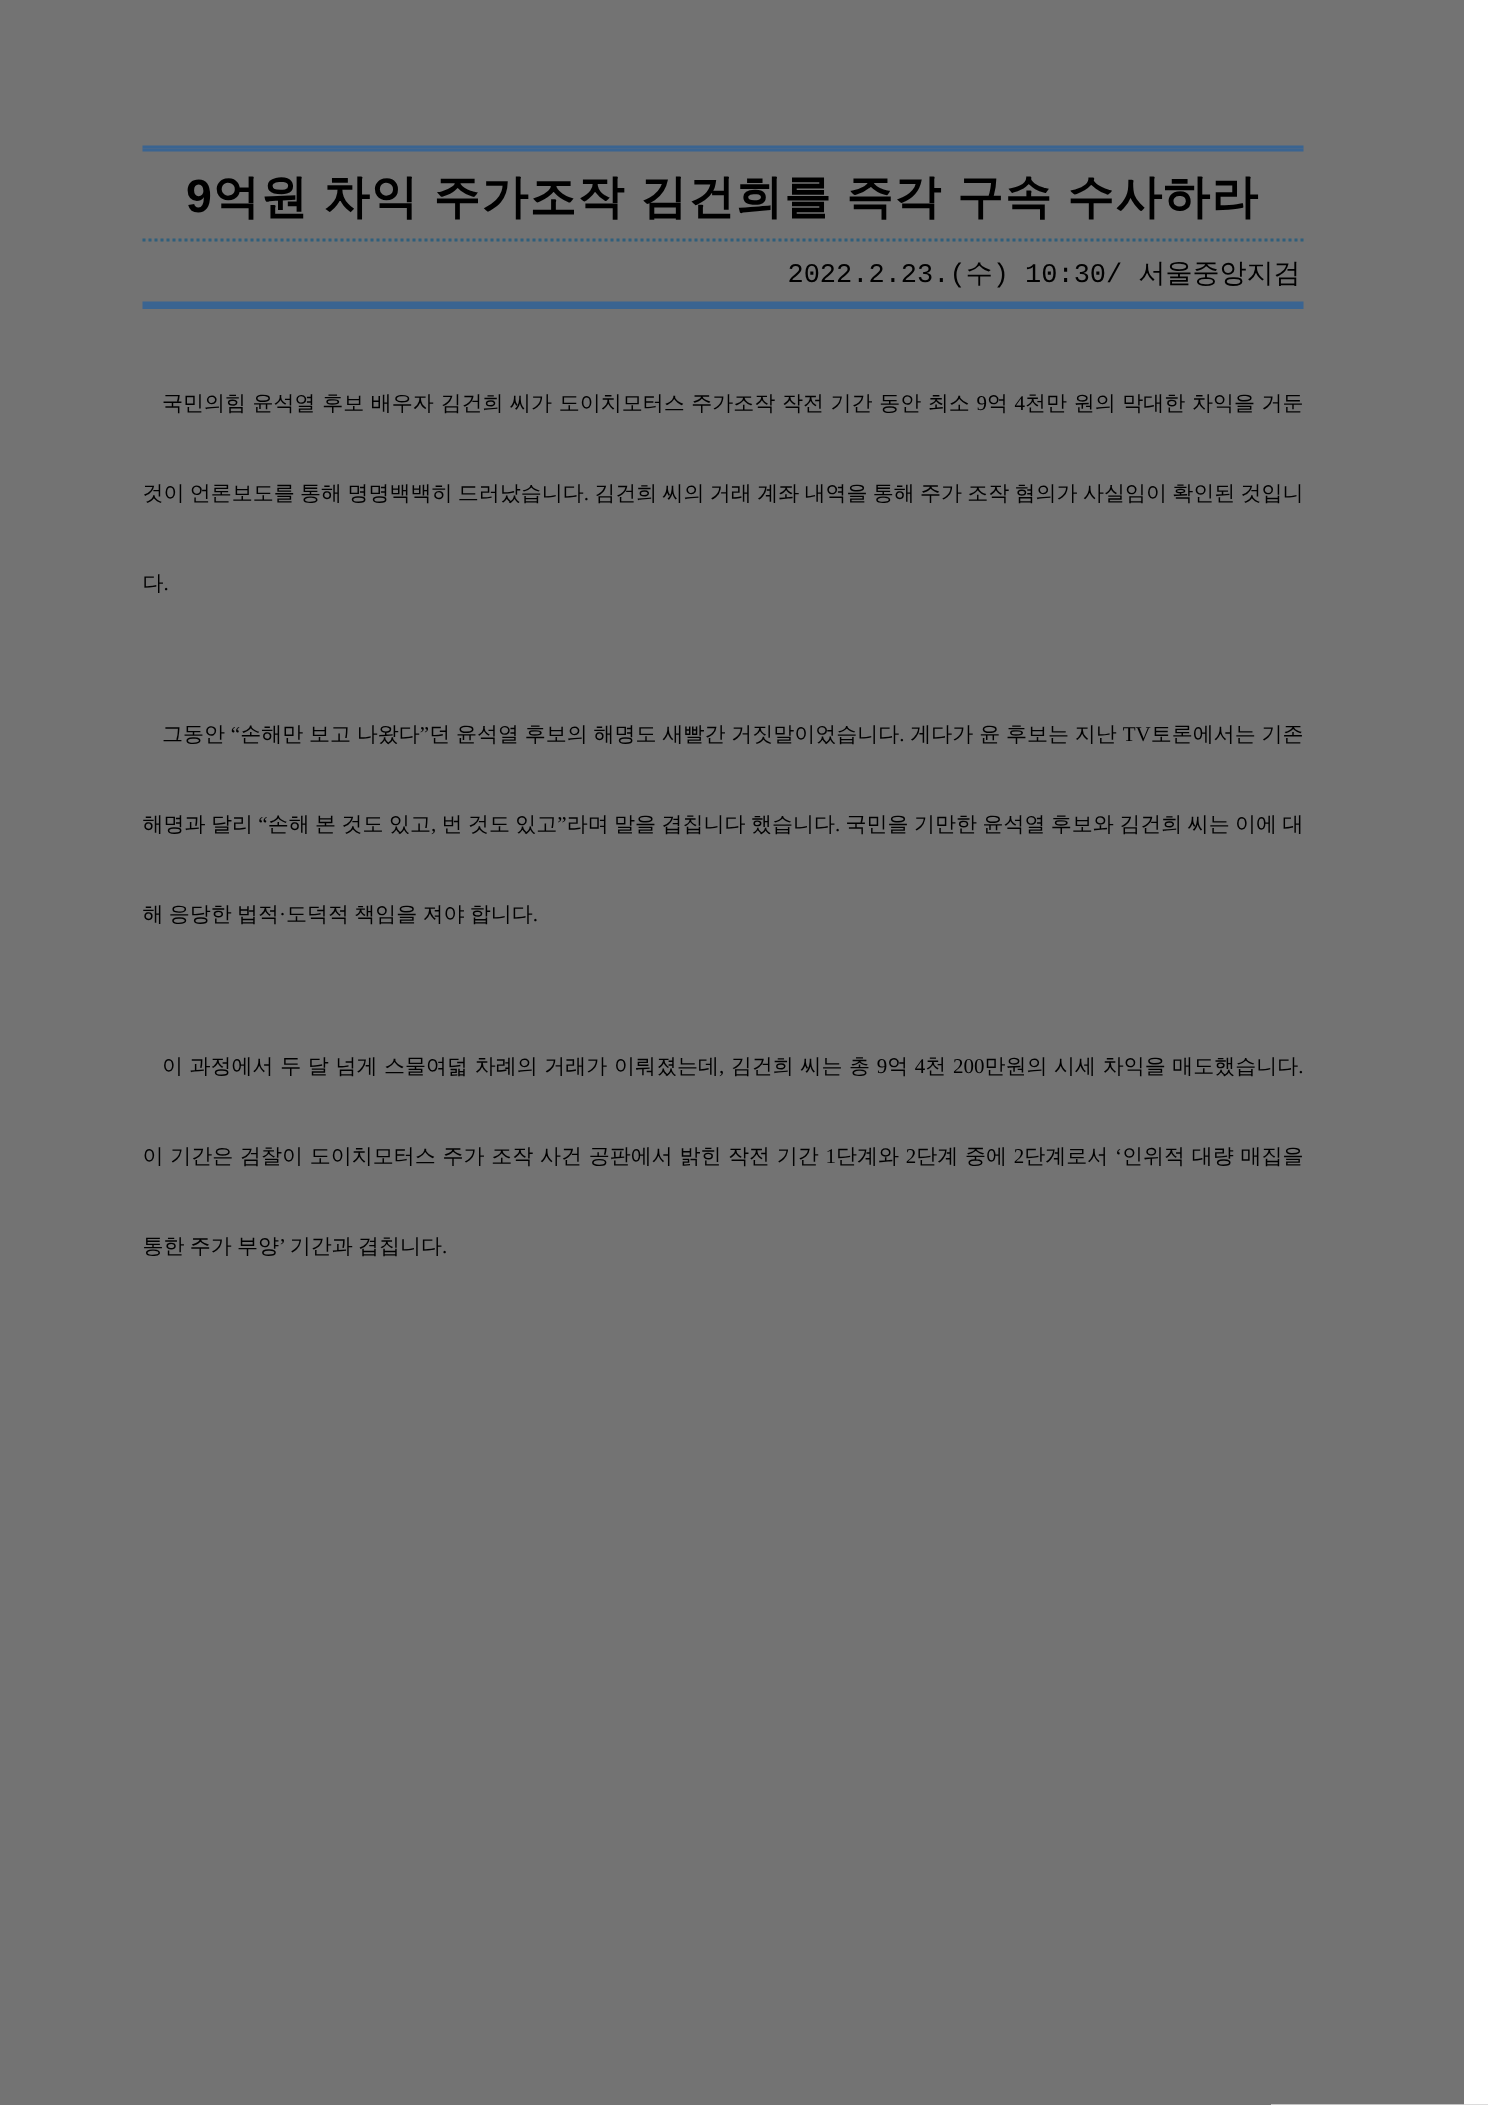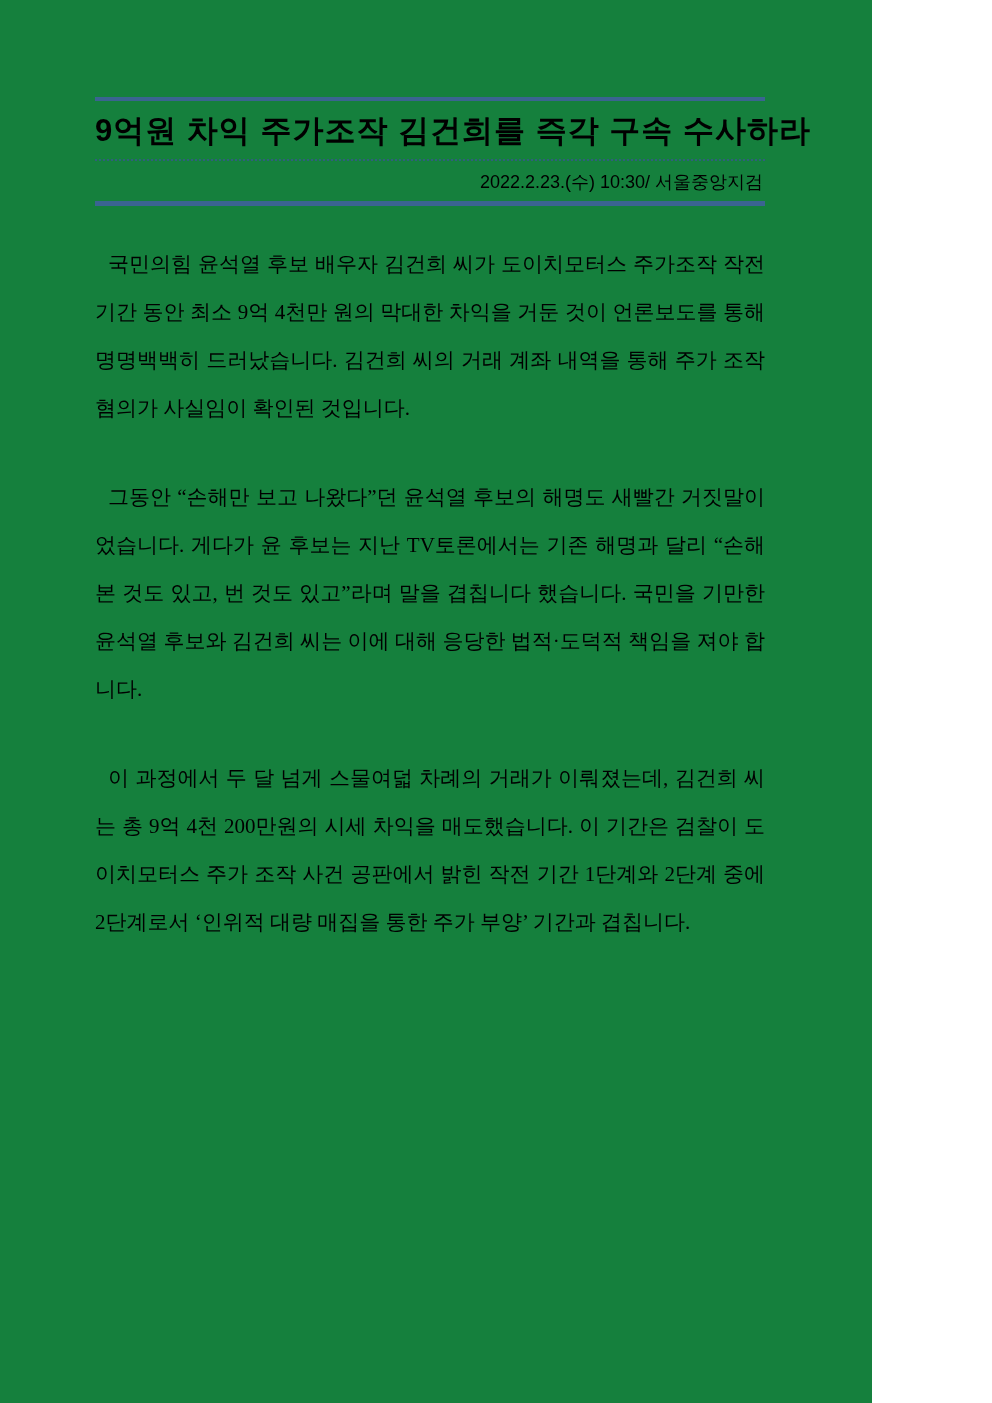--- a/index.html
+++ b/index.html
@@ -3,23 +3,23 @@
 <meta charset="utf-8">
 <style>
   :root {
     --rule: #3a6491;
     --rule_dotted: #2f5f7d;
     --text: #000000;
   }
   * { box-sizing: border-box; }
   html, body { margin: 0; padding: 0; background: #ffffff; }
   .page {
-    width: 872px;
+    width: 976px;
     height: 1403px;
-    background: #15803d;
+    background: #737373;
     padding: 97px 107px 0 95px;
     overflow: hidden;
     position: relative;
   }
   .rule-double {
     height: 3px;
     border-top: 2px solid var(--rule);
     border-bottom: 2px solid var(--rule);
   }
   .title {
@@ -32,33 +32,33 @@
     color: var(--text);
     white-space: nowrap;
   }
   .rule-dotted {
     height: 0;
     border-top: 2px dotted var(--rule_dotted);
   }
   .dateline {
     margin: 9px 2px 7px 0;
     text-align: right;
-    font-family: Liberation Sans, sans-serif;
+    font-family: Liberation Mono, monospace;
     font-size: 18px;
     color: var(--text);
   }
   .rule-thick {
     height: 5px;
     background: var(--rule);
   }
   .doc-body {
     margin-top: 34px;
     font-family: "Liberation Serif", serif;
-    font-size: 21px;
-    line-height: 48px;
+    font-size: 14px;
+    line-height: 60px;
     color: var(--text);
     text-align: justify;
   }
   .doc-body p {
     margin: 0 0 41px 0;
     text-indent: 13px;
   }
 </style>
 </head>
 <body>

